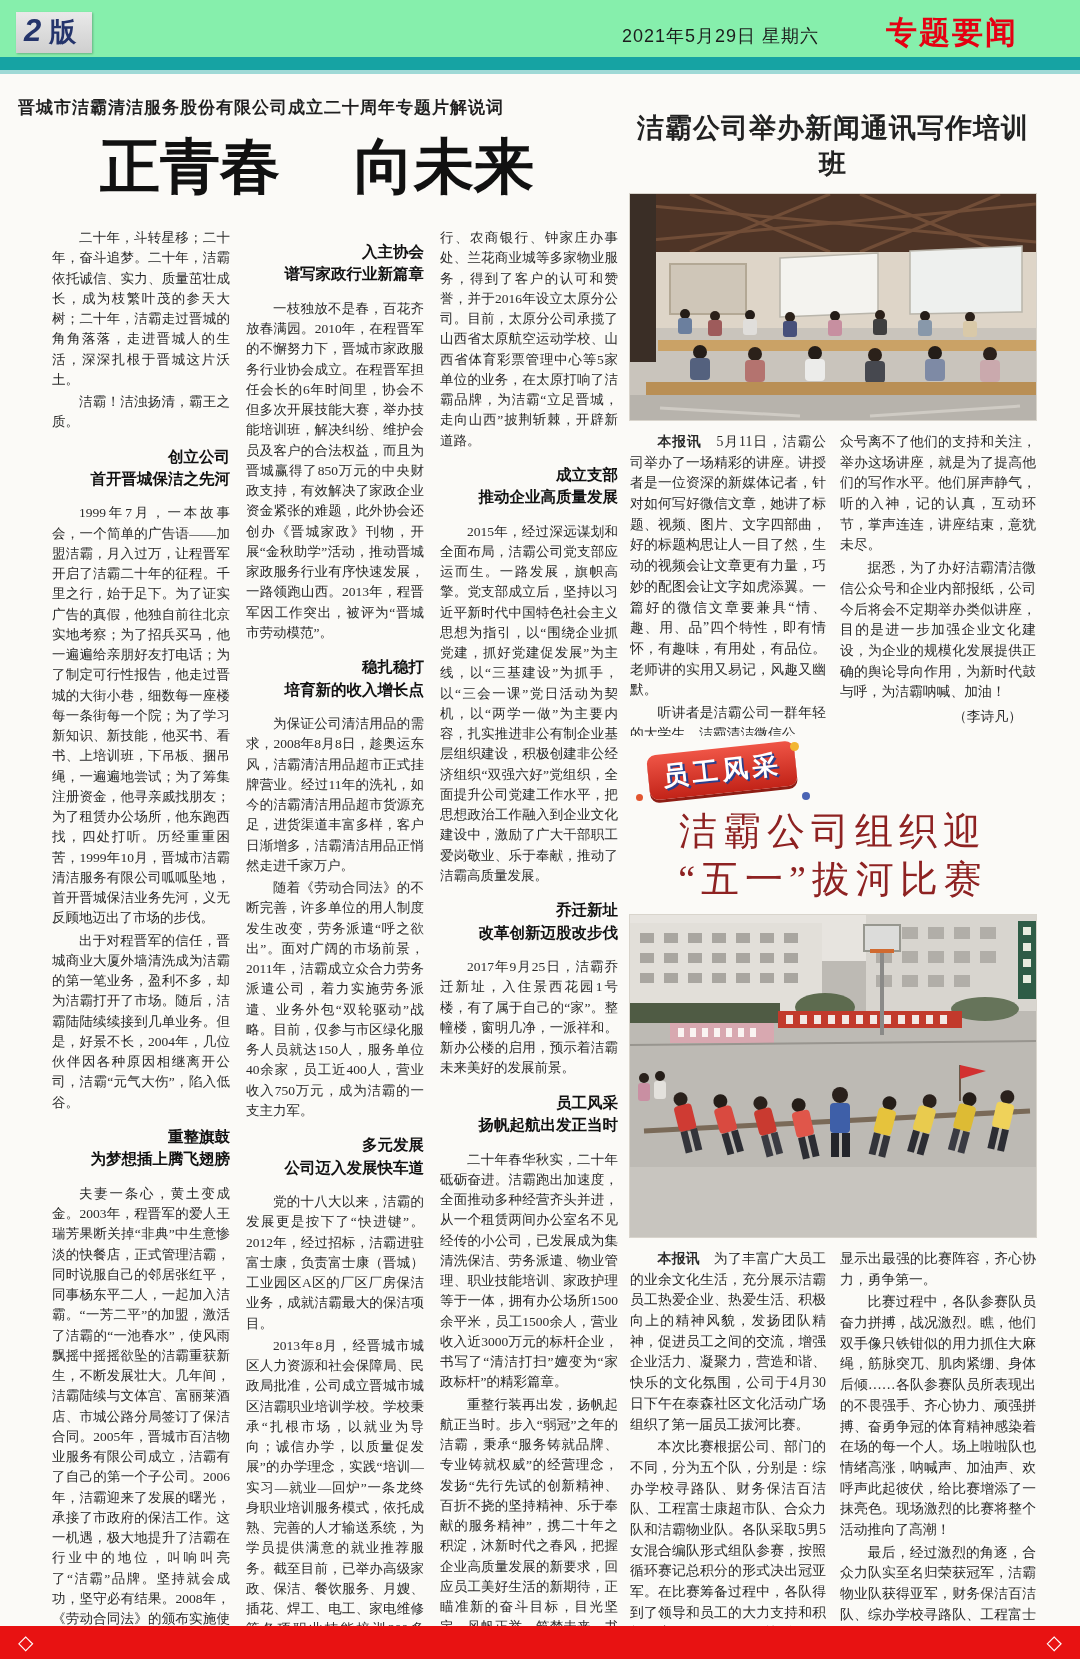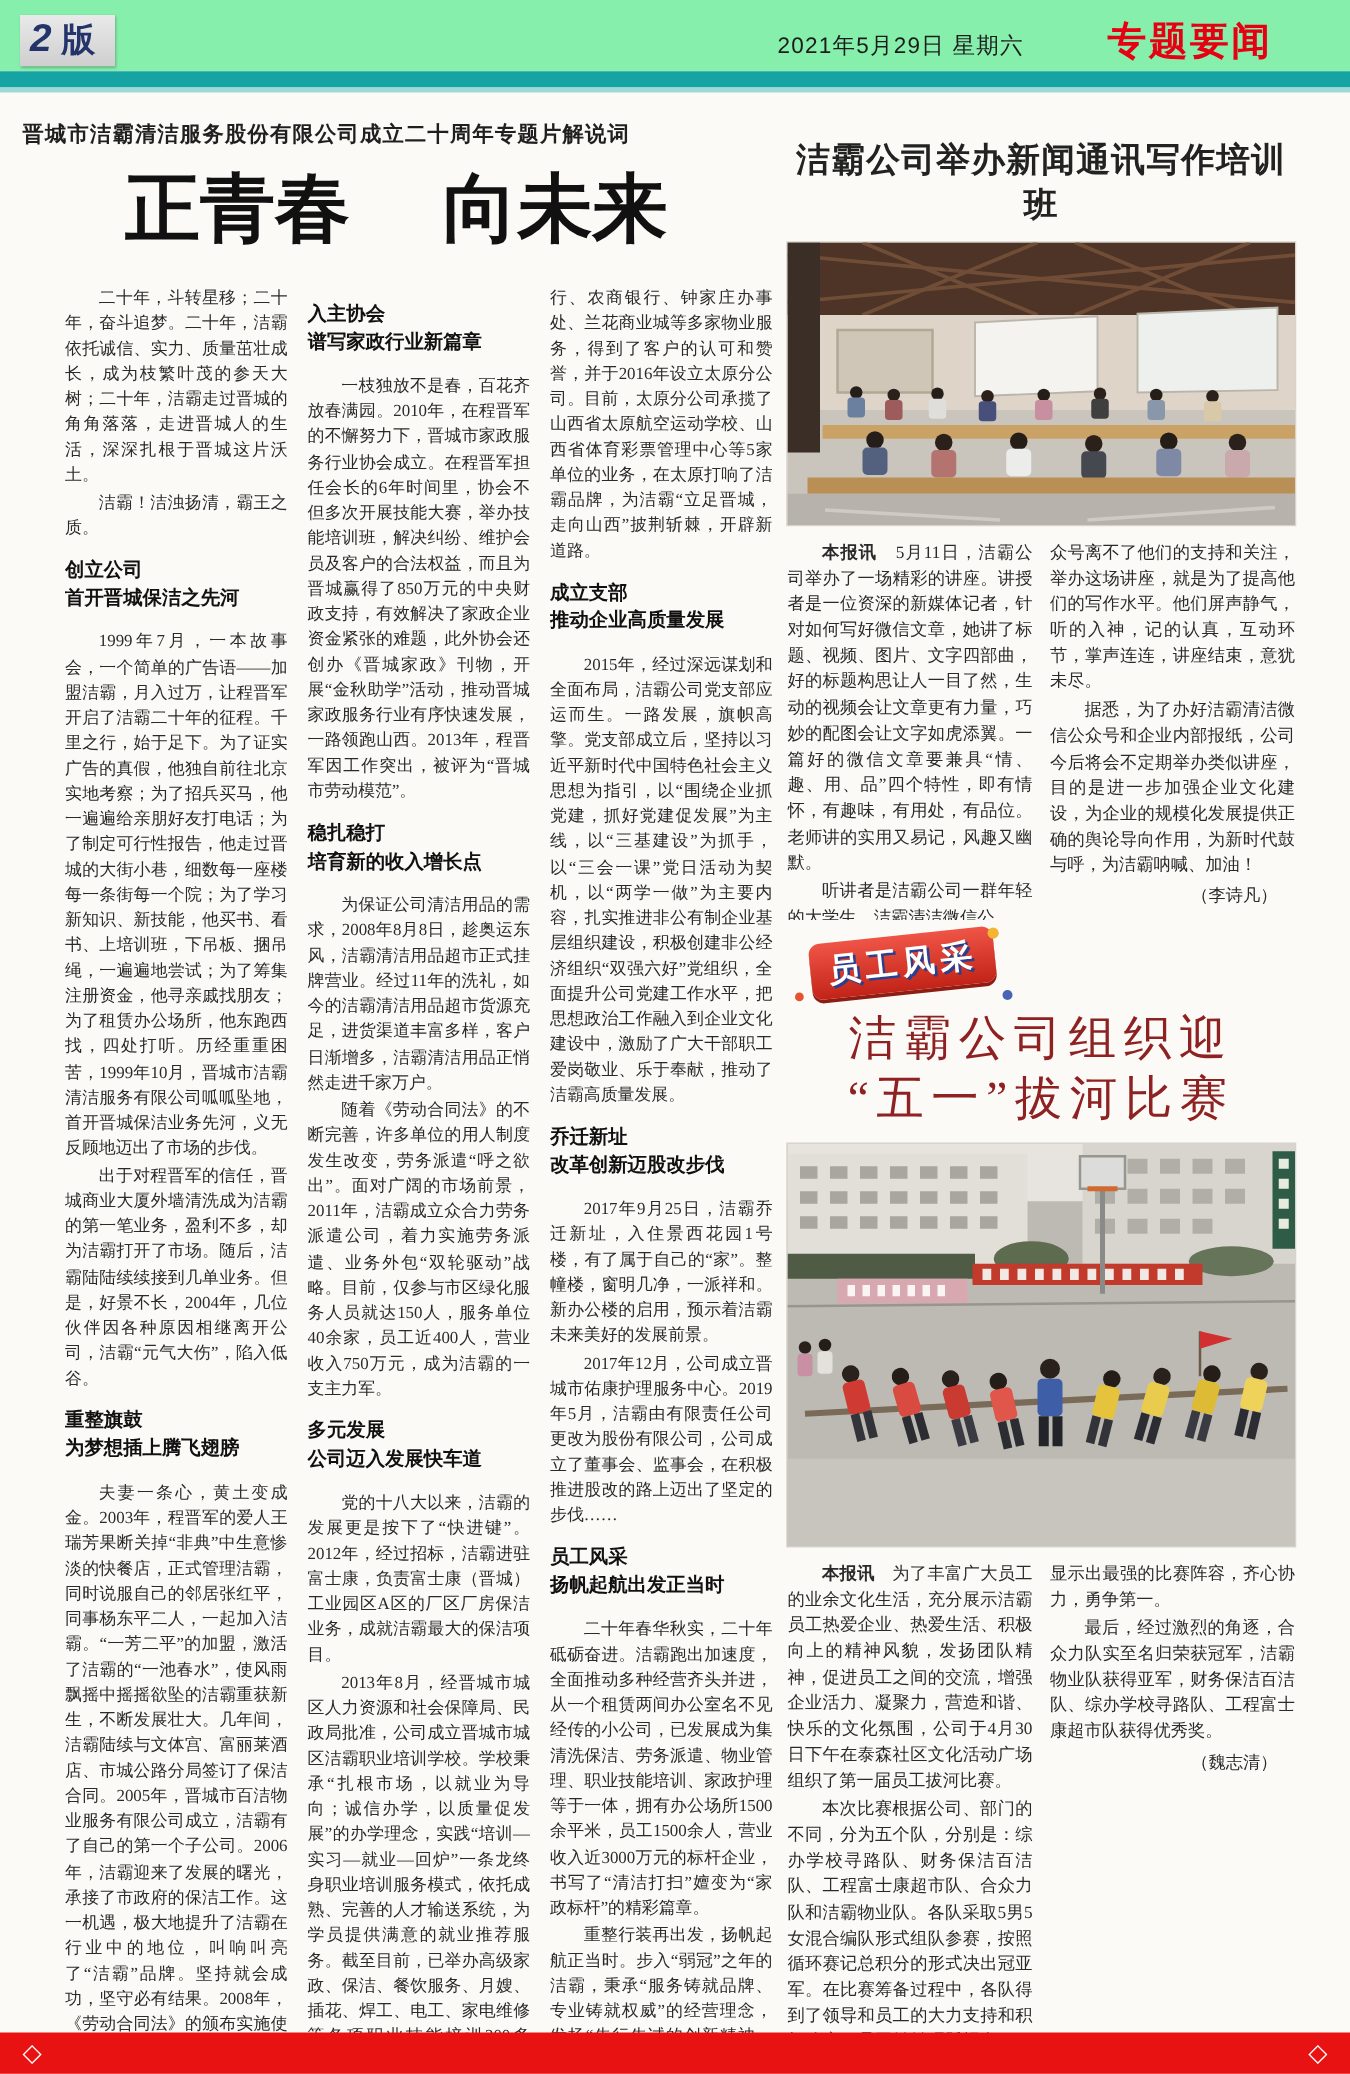--- a/index.html
+++ b/index.html
@@ -34,21 +34,21 @@
   .main-title{
     display:flex;justify-content:center;gap:74px;margin-top:8px;
     font-family:"Liberation Sans",sans-serif;font-weight:900;font-size:60px;color:#111;
   }
   .cols{display:flex;gap:16px;margin-top:20px;height:1408px;overflow:hidden;margin-left:36px;}
   .col{width:190px;font-size:13.5px;line-height:1.5;text-align:justify;overflow:hidden;}
   .para{text-indent:2em;margin:0 0 2px 0;}
   .para.cont{text-indent:0;}
   .lead{font-weight:bold;font-family:"Liberation Sans",sans-serif;}
   .colhead{
-    text-align:left;font-family:"Liberation Sans",sans-serif;font-weight:bold;
+    text-align:right;font-family:"Liberation Sans",sans-serif;font-weight:bold;
     font-size:15.5px;line-height:1.45;margin:13px 0;color:#111;
   }
   .byline{text-align:right;padding-right:14px;margin-top:4px;}
 
   
   .right-region{position:absolute;left:630px;top:86px;width:406px;}
   .news-title{
     text-align:center;font-weight:bold;font-size:27px;letter-spacing:1px;color:#222;
     margin-top:24px;font-family:"Liberation Serif",serif;
   }
@@ -142,21 +142,20 @@
         <div class="colhead">
           <div>成立支部</div>
           <div>推动企业高质量发展</div>
         </div>
         <div class="para">2015年，经过深远谋划和全面布局，洁霸公司党支部应运而生。一路发展，旗帜高擎。党支部成立后，坚持以习近平新时代中国特色社会主义思想为指引，以“围绕企业抓党建，抓好党建促发展”为主线，以“三基建设”为抓手，以“三会一课”党日活动为契机，以“两学一做”为主要内容，扎实推进非公有制企业基层组织建设，积极创建非公经济组织“双强六好”党组织，全面提升公司党建工作水平，把思想政治工作融入到企业文化建设中，激励了广大干部职工爱岗敬业、乐于奉献，推动了洁霸高质量发展。</div>
         <div class="colhead">
           <div>乔迁新址</div>
           <div>改革创新迈股改步伐</div>
         </div>
         <div class="para">2017年9月25日，洁霸乔迁新址，入住景西花园1号楼，有了属于自己的“家”。整幢楼，窗明几净，一派祥和。新办公楼的启用，预示着洁霸未来美好的发展前景。</div>
-        <div class="para">2017年12月，公司成立晋城市佑康护理服务中心。2019年5月，洁霸由有限责任公司更改为股份有限公司，公司成立了董事会、监事会，在积极推进股改的路上迈出了坚定的步伐……</div>
         <div class="colhead">
           <div>员工风采</div>
           <div>扬帆起航出发正当时</div>
         </div>
         <div class="para">二十年春华秋实，二十年砥砺奋进。洁霸跑出加速度，全面推动多种经营齐头并进，从一个租赁两间办公室名不见经传的小公司，已发展成为集清洗保洁、劳务派遣、物业管理、职业技能培训、家政护理等于一体，拥有办公场所1500余平米，员工1500余人，营业收入近3000万元的标杆企业，书写了“清洁打扫”嬗变为“家政标杆”的精彩篇章。</div>
         <div class="para">重整行装再出发，扬帆起航正当时。步入“弱冠”之年的洁霸，秉承“服务铸就品牌、专业铸就权威”的经营理念，发扬“先行先试的创新精神、百折不挠的坚持精神、乐于奉献的服务精神”，携二十年之积淀，沐新时代之春风，把握企业高质量发展的新要求，回应员工美好生活的新期待，正瞄准新的奋斗目标，目光坚定，风帆正举，筑梦未来，书写新的华章！</div>
       </div>
   </div>
 </div>
 
@@ -446,20 +445,21 @@
     </g>
   </svg>
 
   <div class="sports-cols">
     <div class="ncol">
         <div class="para"><span class="lead">本报讯　</span>为了丰富广大员工的业余文化生活，充分展示洁霸员工热爱企业、热爱生活、积极向上的精神风貌，发扬团队精神，促进员工之间的交流，增强企业活力、凝聚力，营造和谐、快乐的文化氛围，公司于4月30日下午在泰森社区文化活动广场组织了第一届员工拔河比赛。</div>
         <div class="para">本次比赛根据公司、部门的不同，分为五个队，分别是：综办学校寻路队、财务保洁百洁队、工程富士康超市队、合众力队和洁霸物业队。各队采取5男5女混合编队形式组队参赛，按照循环赛记总积分的形式决出冠亚军。在比赛筹备过程中，各队得到了领导和员工的大力支持和积极响应，员工纷纷踊跃报名、积极参与，各队</div>
       </div>
     <div class="ncol">
         <div class="para cont">显示出最强的比赛阵容，齐心协力，勇争第一。</div>
+        <div class="para">比赛过程中，各队参赛队员奋力拼搏，战况激烈。瞧，他们双手像只铁钳似的用力抓住大麻绳，筋脉突兀、肌肉紧绷、身体后倾……各队参赛队员所表现出的不畏强手、齐心协力、顽强拼搏、奋勇争冠的体育精神感染着在场的每一个人。场上啦啦队也情绪高涨，呐喊声、加油声、欢呼声此起彼伏，给比赛增添了一抹亮色。现场激烈的比赛将整个活动推向了高潮！</div>
         <div class="para">最后，经过激烈的角逐，合众力队实至名归荣获冠军，洁霸物业队获得亚军，财务保洁百洁队、综办学校寻路队、工程富士康超市队获得优秀奖。</div>
         <div class="byline">（魏志清）</div>
       </div>
   </div>
 </div>
 
 <div class="footer-bar">
   <span class="fd fd-left">◇</span>
   <span class="fd fd-right">◇</span>
 </div>

